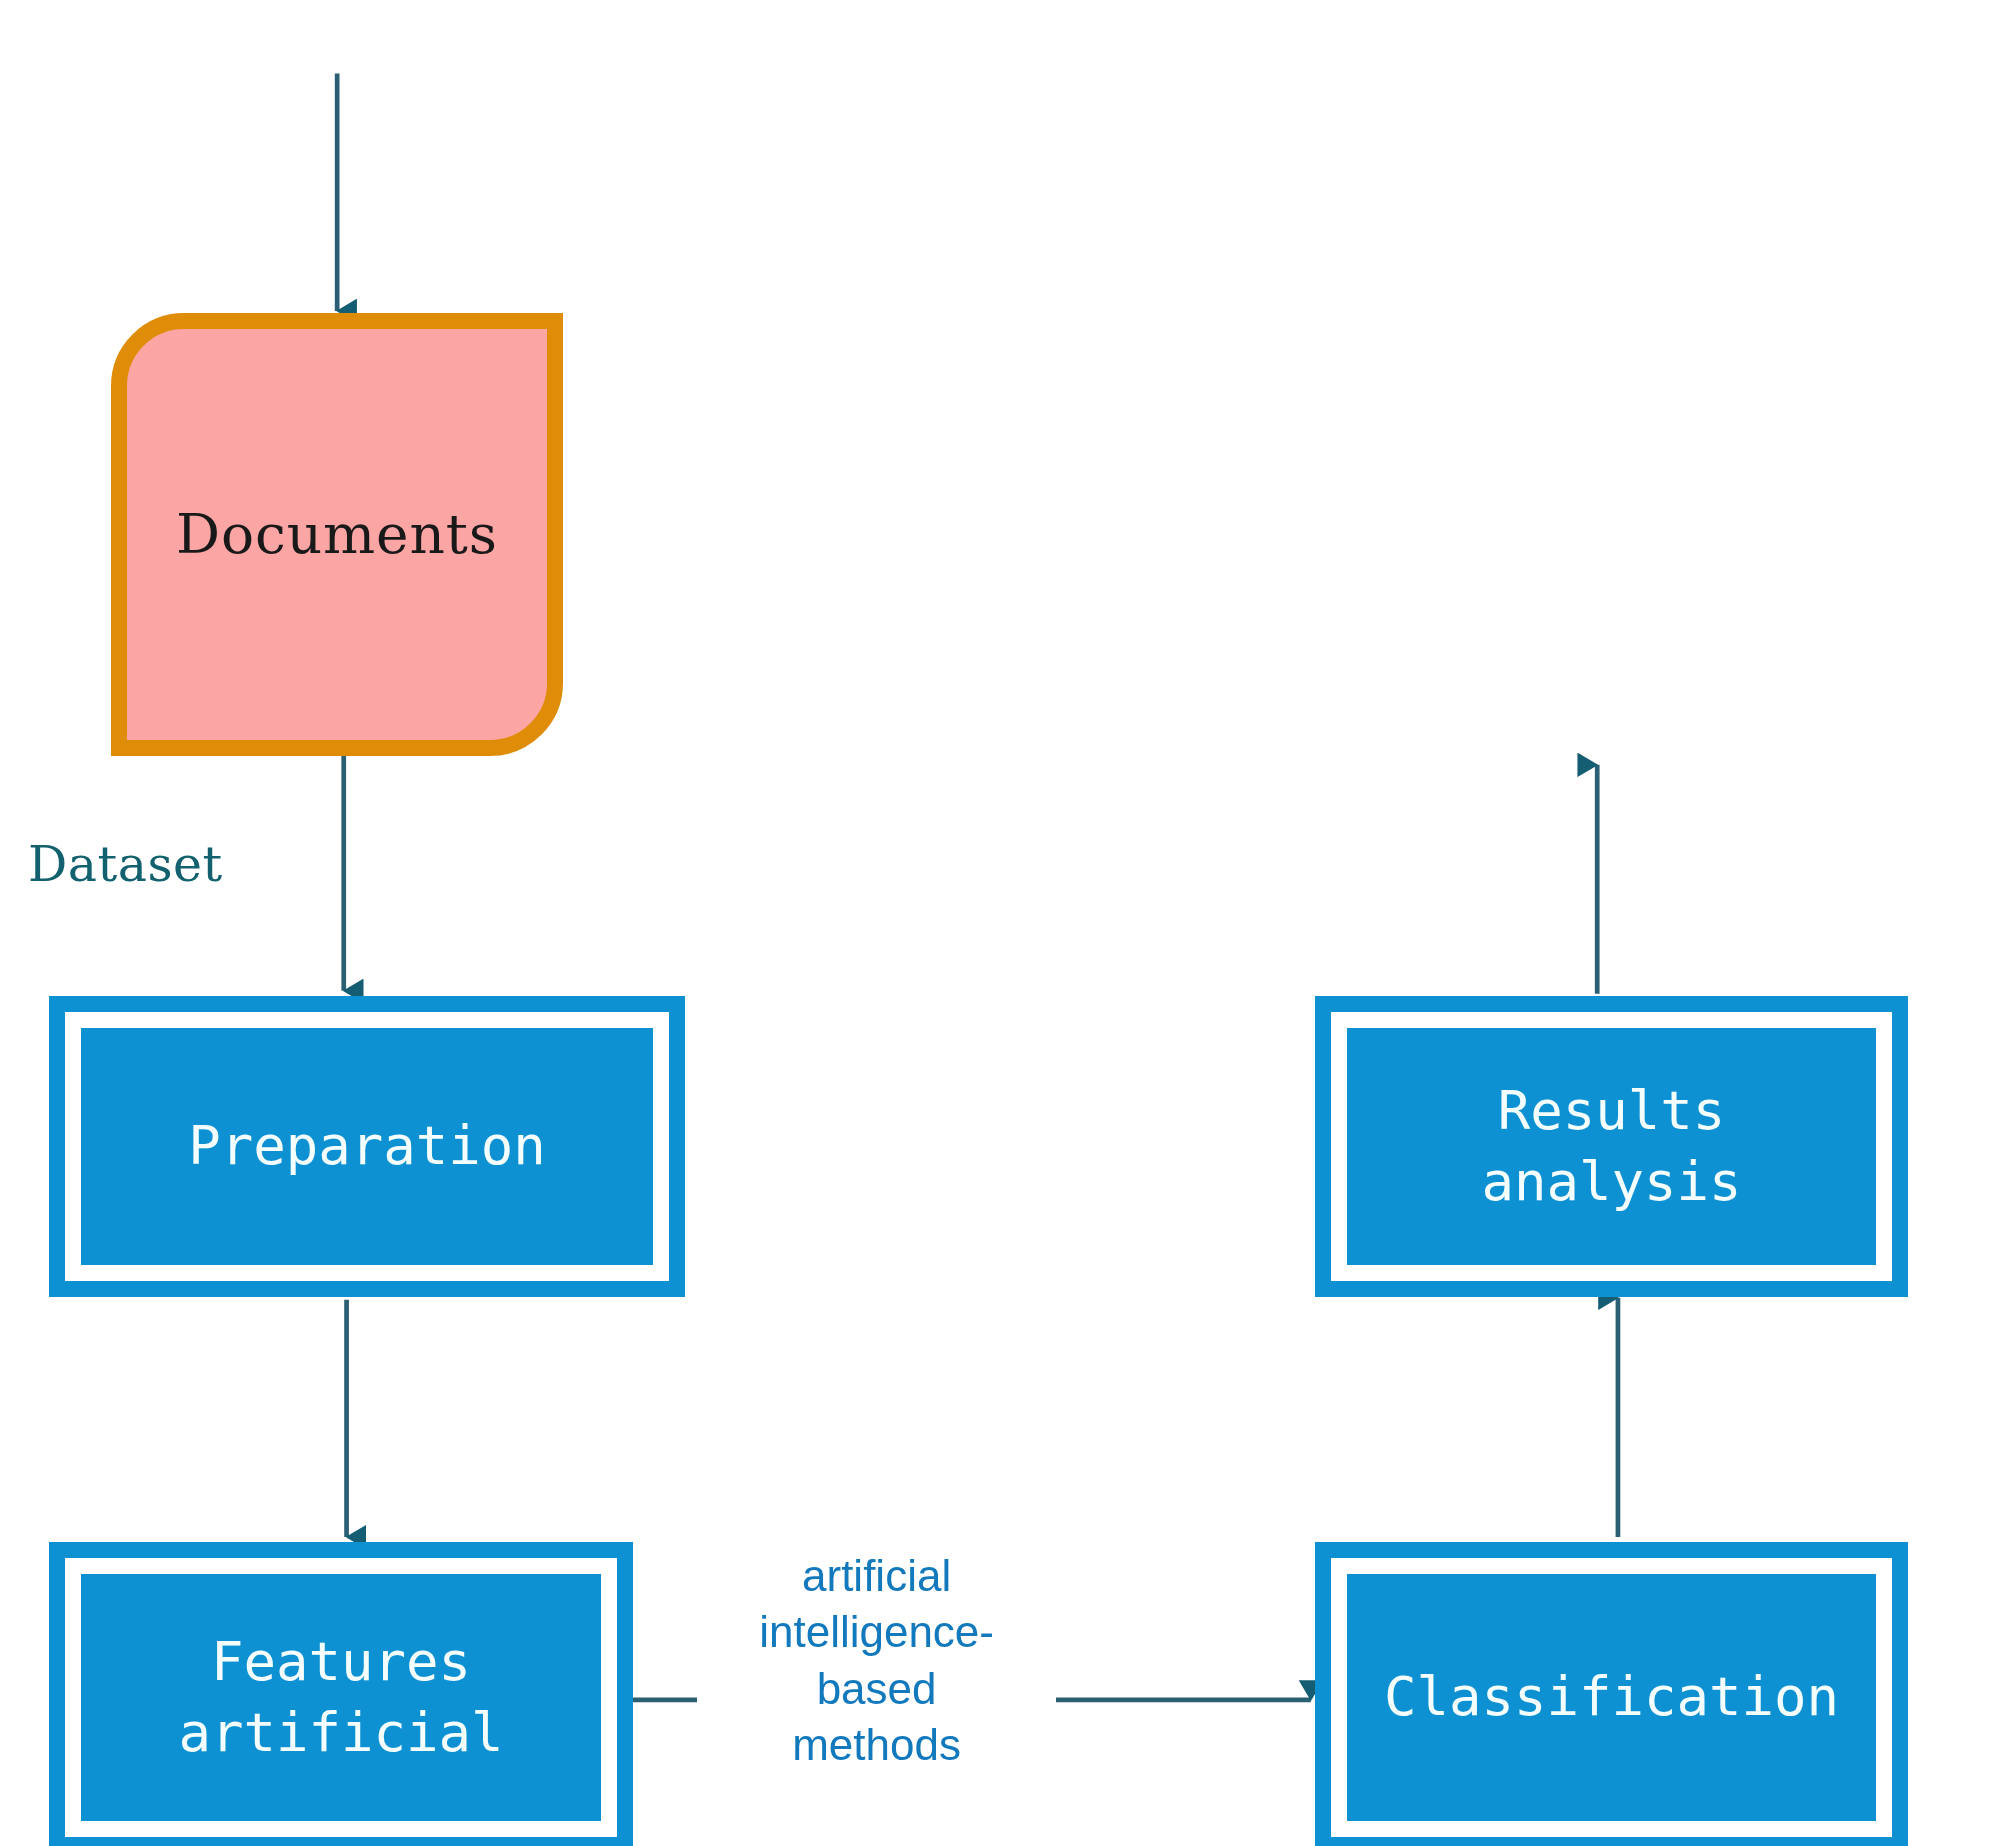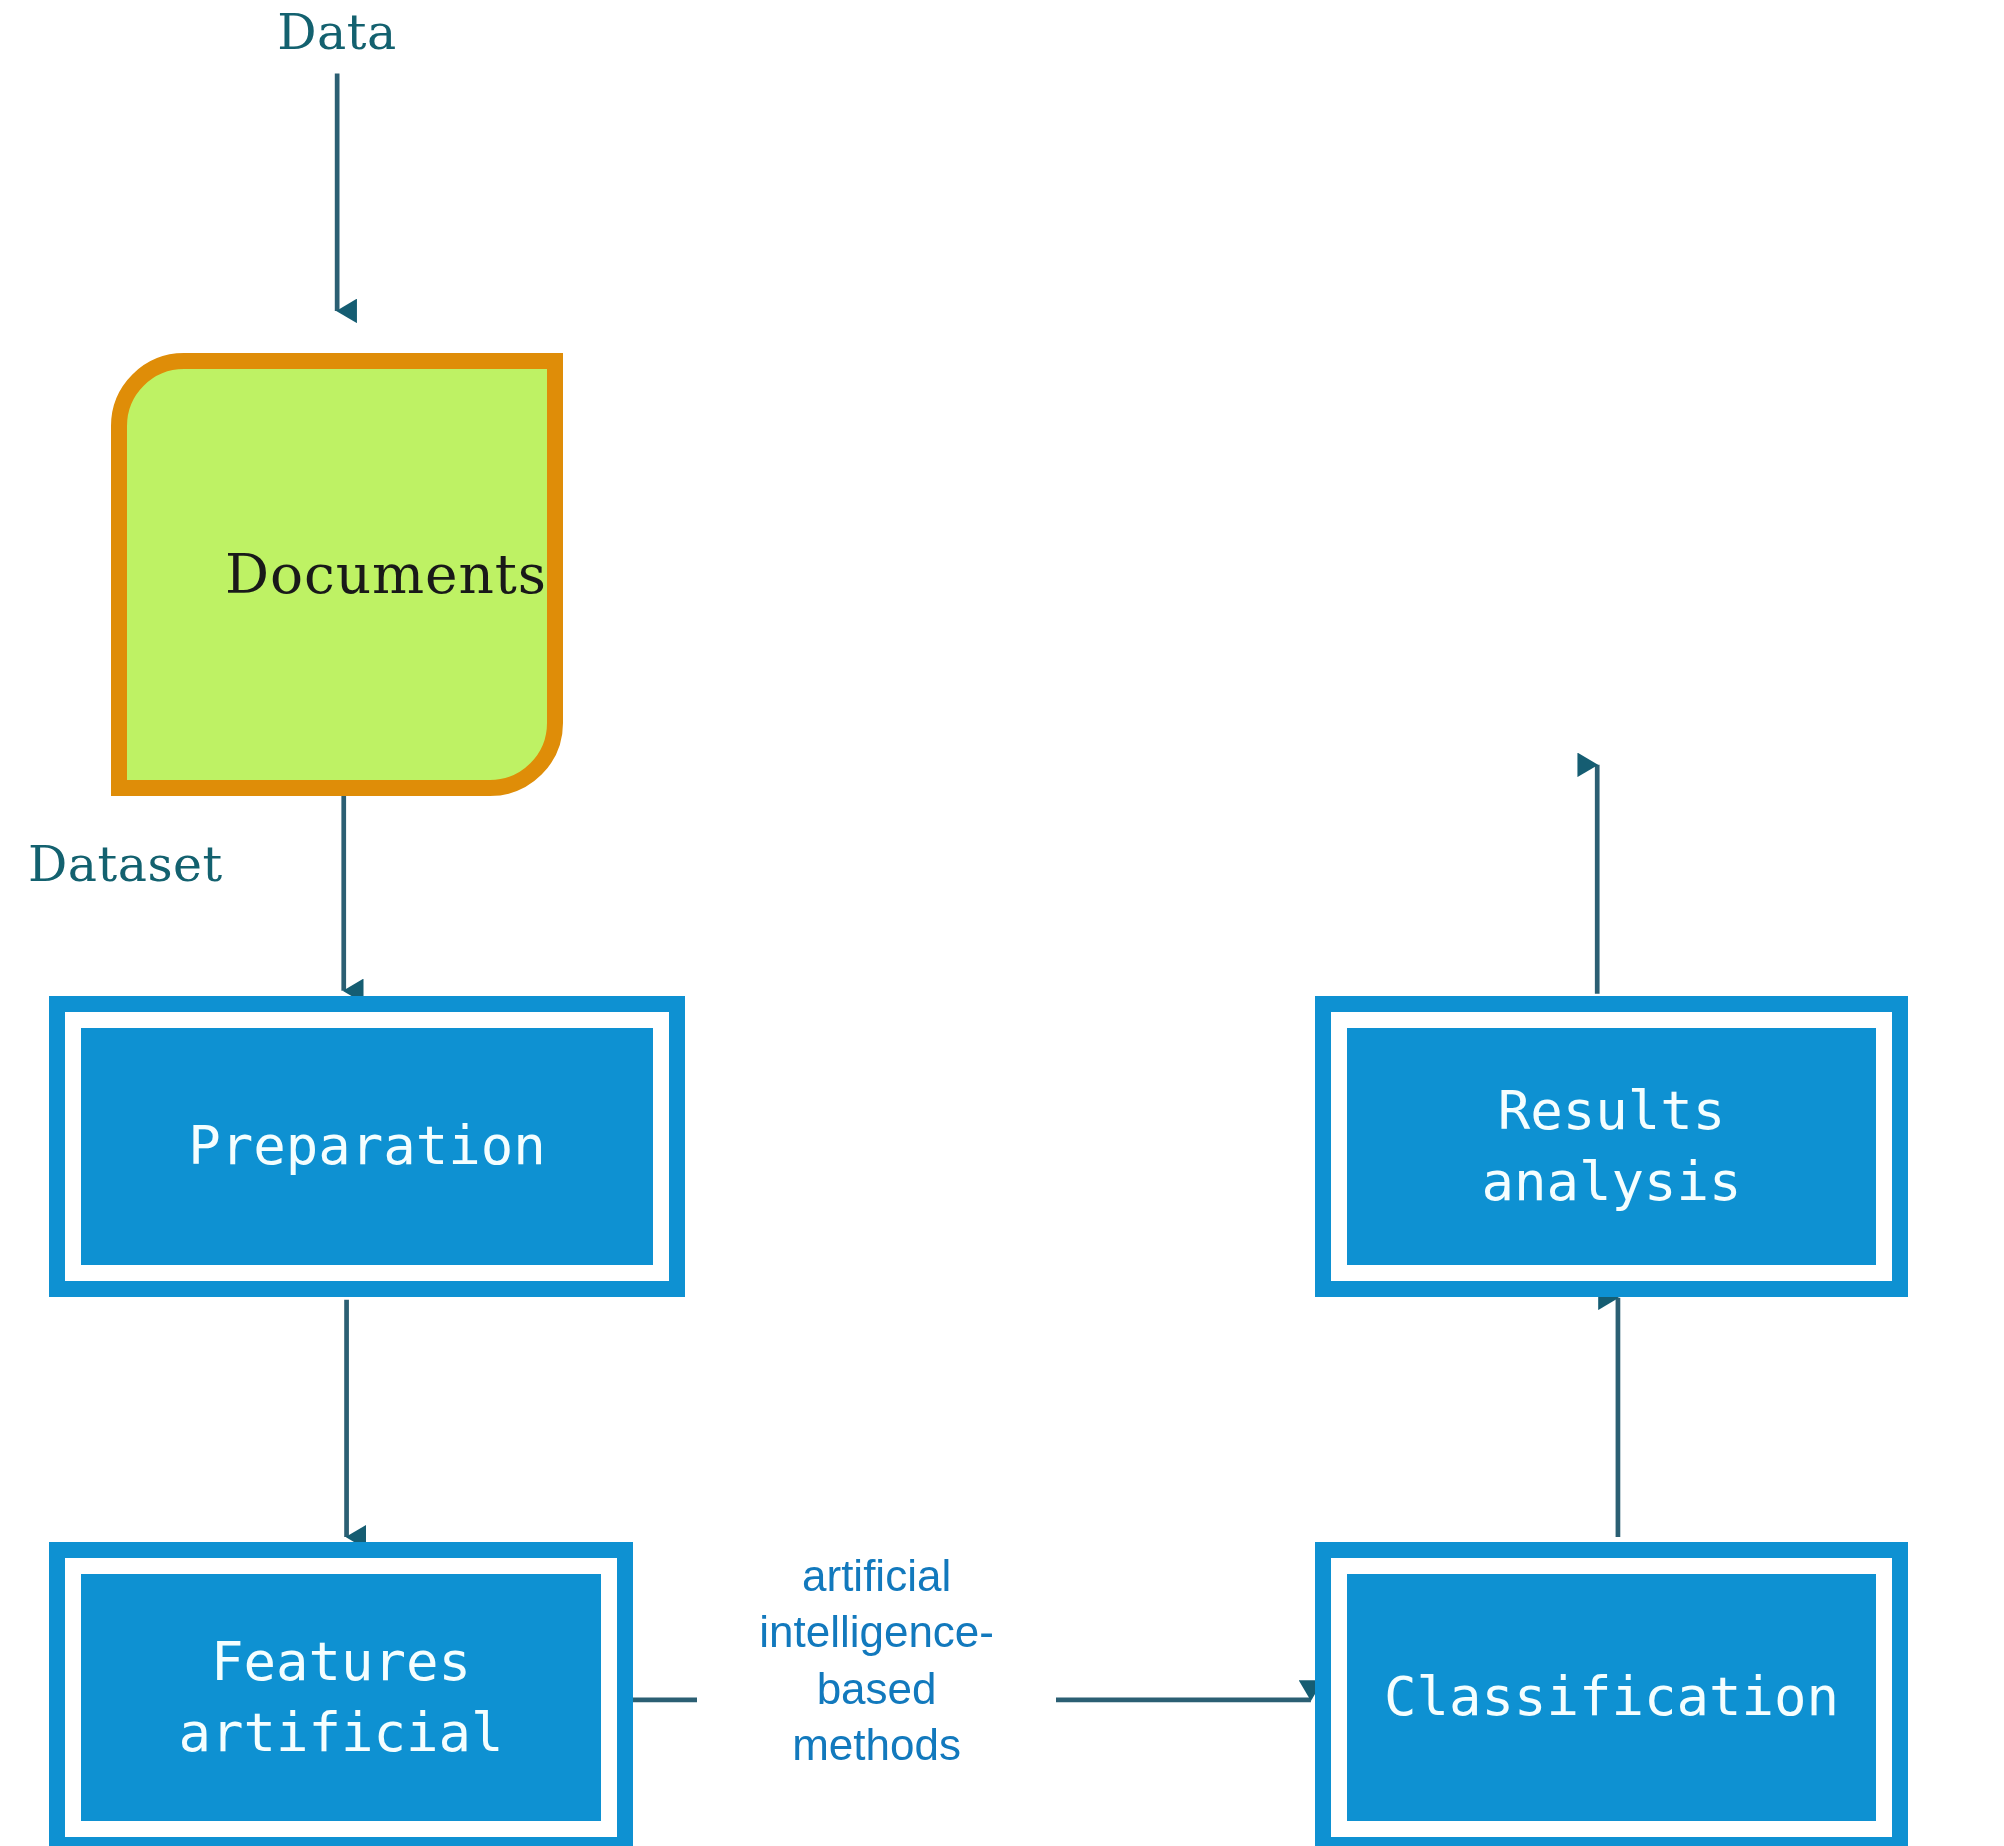--- a/index.html
+++ b/index.html
@@ -50,27 +50,26 @@
     text-align: center;
     white-space: pre-line;
     background: #ffffff;
     padding: 0 5.6px;
   }
 
   
   .node-documents {
     position: absolute;
     box-sizing: border-box;
-    background: #bef264;
+    background: #fca5a5;
     border: 16px solid #df8d08;
     border-radius: 73px 0 73px 0;
     display: flex;
     align-items: center;
-    justify-content: flex-end;
-    margin-top: 40px;
+    justify-content: center;
   }
   .node-documents .node-text {
     color: #191919;
     font-family: "DejaVu Serif", "Liberation Serif", serif;
     font-size: 55px;
     line-height: 1.15;
     text-align: center;
     white-space: pre-line;
     letter-spacing: 0.9px;
   }
@@ -165,21 +164,20 @@
 
     <g>
       <line x1="1718" y1="1632" x2="1718" y2="1378" stroke="#2b5f73" stroke-width="5" marker-end="url(#arrowUp)"></line>
     </g>
 
     <g>
       <line x1="1696" y1="1055" x2="1696" y2="812" stroke="#2b5f73" stroke-width="5" marker-end="url(#arrowUp)"></line>
     </g>
   </svg>
 
-  <div class="edge-label center" style="left:196px; top:3.8px; width:282px;">Data</div>
 
   <div class="edge-label" style="left:28px; top:836px; width:339px;">Dataset</div>
 
 
   <div class="edge-label-ai" style="left:697px; top:1548px; width:348px;">artificial
 intelligence-based
 methods</div>
 
 
   <div class="node-documents" style="left:111px; top:313px; width:452px; height:443px;">

